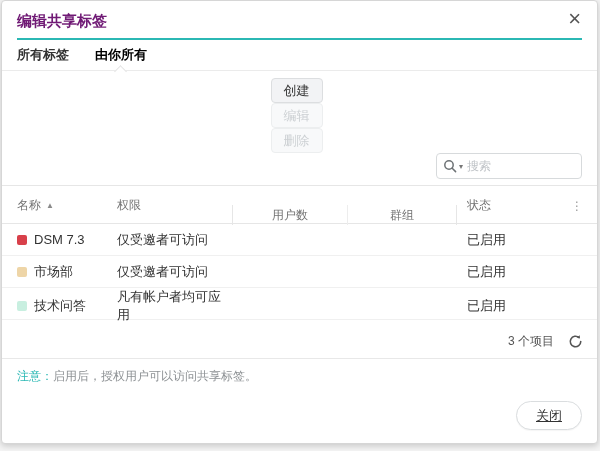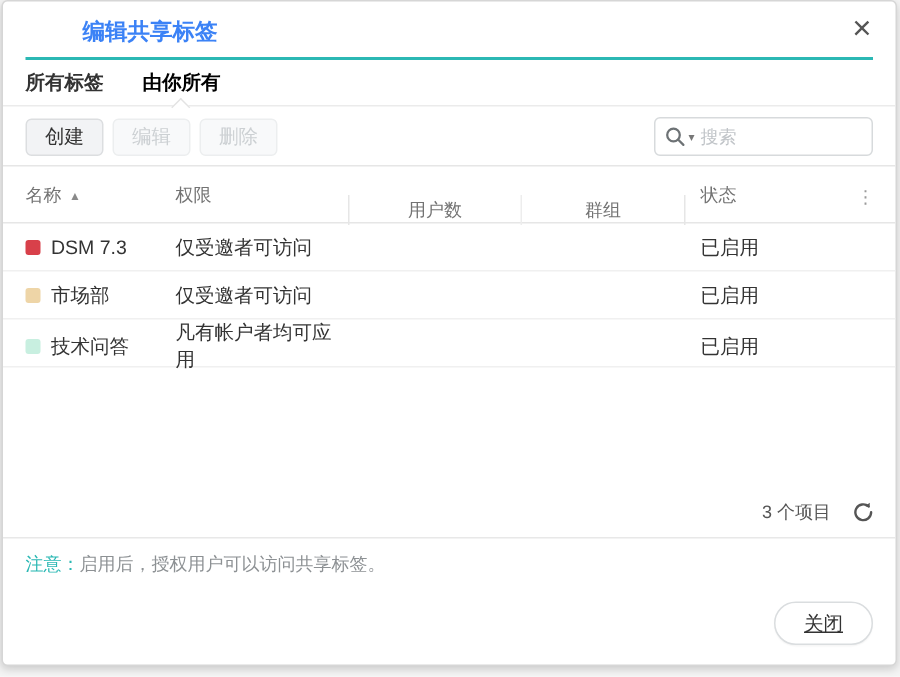--- a/index.html
+++ b/index.html
@@ -5,34 +5,34 @@
   * { margin: 0; padding: 0; box-sizing: border-box; }
   html, body { width: 600px; height: 451px; background: #f4f4f4; font-family: "Liberation Sans", "DejaVu Sans", sans-serif; }
   .dialog {
     position: absolute; left: 1px; top: 0; width: 597px; height: 444px;
     background: #fff; border: 1px solid #d6d6d6; border-radius: 4px;
     box-shadow: 0 2px 6px rgba(0,0,0,.18);
     display: flex; flex-direction: column; overflow: hidden;
   }
   
   .titlebar { position: relative; padding: 11px 15px 7px; }
-  .title { font-size: 15px; font-weight: bold; color: #3b82f6; margin-left: 38px; }
+  .title { font-size: 15px; font-weight: bold; color: #701a75; }
   .close-x { position: absolute; right: 16px; top: 7px; font-size: 22px; color: #555; cursor: pointer; line-height: 22px; font-weight: 400; }
   .accent-line { height: 2px; margin: 0 15px; }
   
   .tabs { display: flex; gap: 26px; padding: 0 15px; height: 31px; align-items: center; border-bottom: 1px solid #ebebeb; position: relative; }
   .tab { font-size: 13px; font-weight: bold; color: #333; cursor: pointer; position: relative; }
   .tab.active { }
   .tab.active::after {
     content: ""; position: absolute; left: 50%; bottom: -12px; margin-left: -5px;
     width: 8px; height: 8px; background: #fff; border-left: 1px solid #e3e3e3; border-top: 1px solid #e3e3e3;
     transform: rotate(45deg);
   }
   
-  .toolbar { display: flex; align-items: center; padding: 7px 15px 6px; }
+  .toolbar { display: flex; align-items: center; padding: 7px 15px 6px; flex-direction: column; }
   .btn {
     font-size: 13px; color: #333; background: #f2f3f5; border: 1px solid #dcdee0;
     border-radius: 4px; height: 25px; padding: 0 12px; margin-right: 6px; cursor: pointer;
   }
   .btn:disabled { color: #ccd0d3; background: #f8f9fa; border-color: #eceeef; cursor: default; }
   .searchbox {
     margin-left: auto; display: flex; align-items: center; width: 146px; height: 26px;
     border: 1px solid #d7dadc; border-radius: 4px; padding: 0 6px; background: #fff;
   }
   .searchbox svg { flex: 0 0 auto; }

